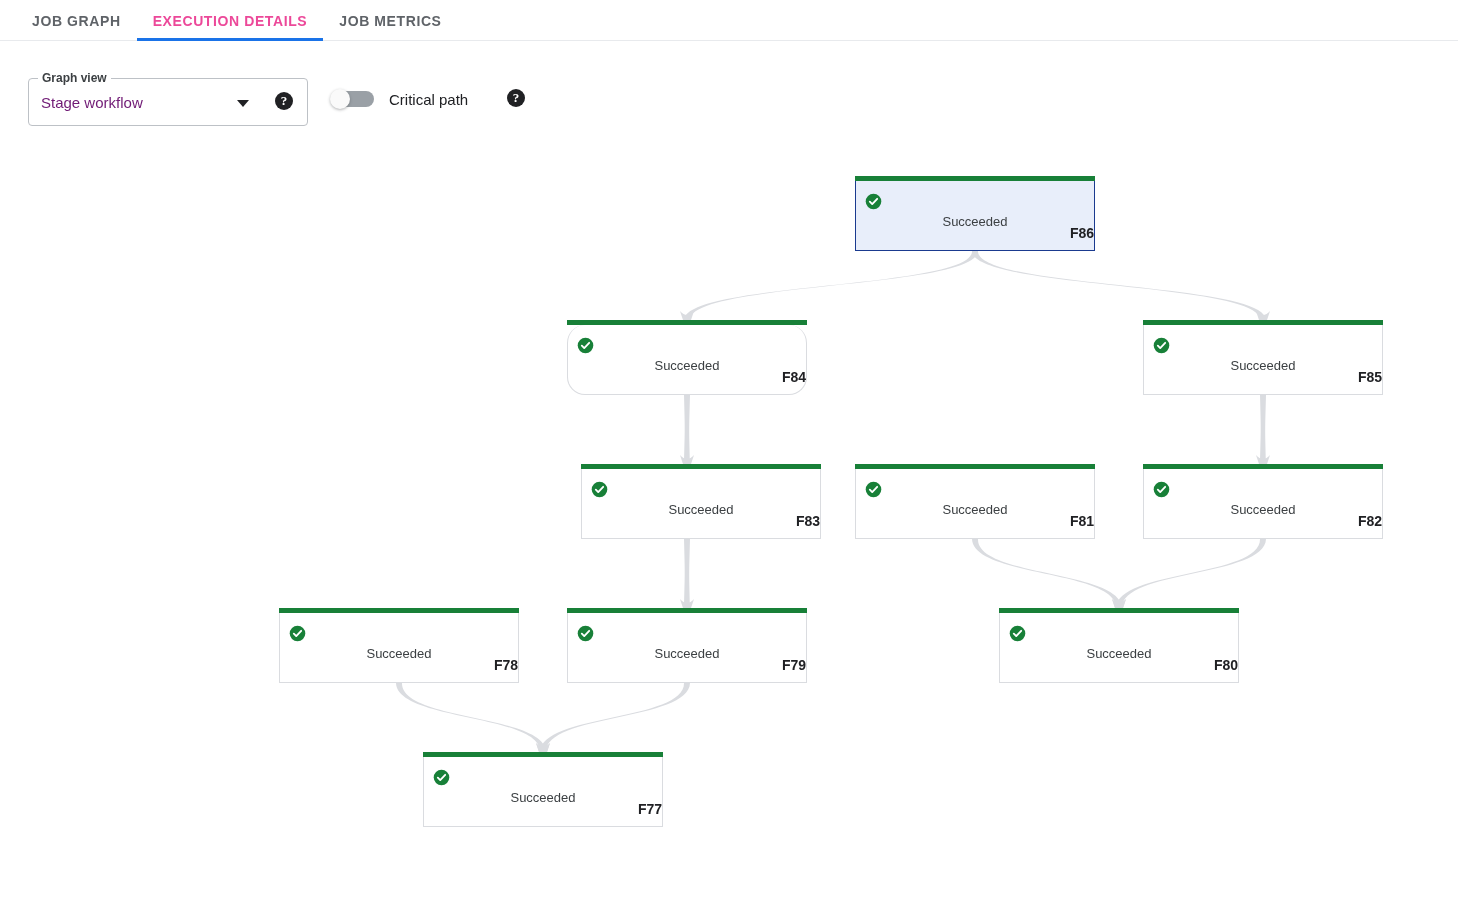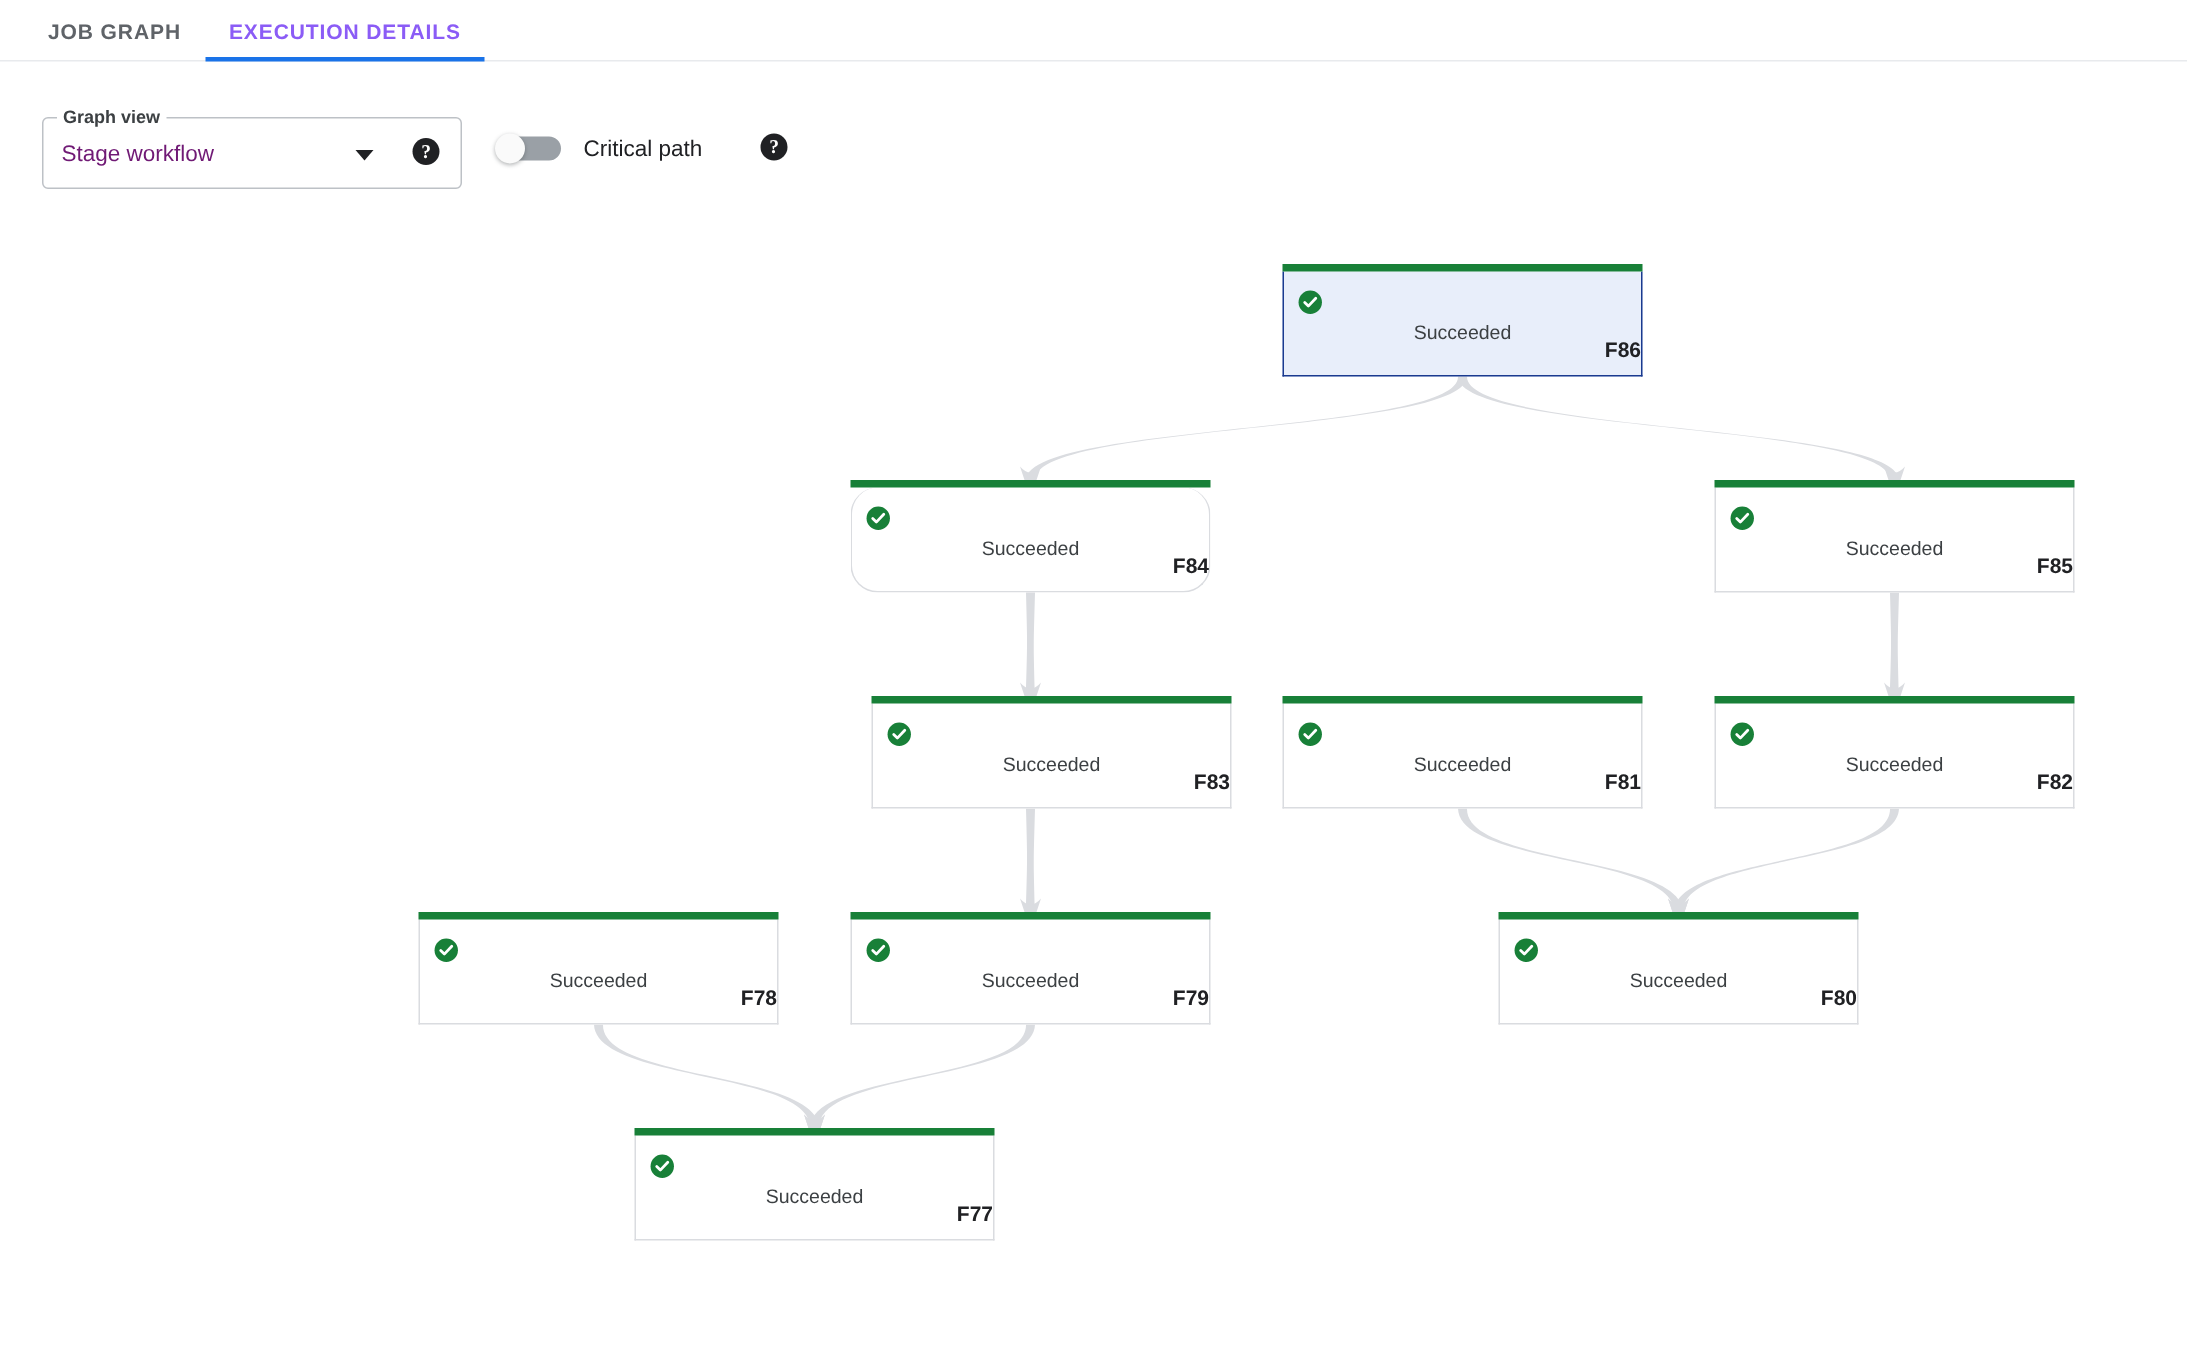--- a/index.html
+++ b/index.html
@@ -36,21 +36,21 @@
     align-items: center;
     padding: 0 16px;
     font-size: 14px;
     font-weight: 600;
     letter-spacing: 0.6px;
     color: #5f6368;
     cursor: pointer;
     user-select: none;
     white-space: nowrap;
   }
-  .tab.active { color: #8b5cf6; }
+  .tab.active { color: #ec4899; }
   .tab.active::after {
     content: "";
     position: absolute;
     left: 0; right: 0; bottom: 0;
     height: 3px;
     background: #1a73e8;
   }
 
   
   .toolbar {
@@ -234,20 +234,23 @@
 <body>
 
 <div id="app">
 
   <div class="tabbar">
     <div class="tab">
       <span>JOB GRAPH</span>
     </div>
     <div class="tab active">
       <span>EXECUTION DETAILS</span>
+    </div>
+    <div class="tab">
+      <span>JOB METRICS</span>
     </div>
   </div>
 
   <div class="toolbar">
 
     <div class="select-field">
       <span class="legend">Graph view</span>
       <span class="value">Stage workflow</span>
       <span class="chevron-down"></span>
     </div>

